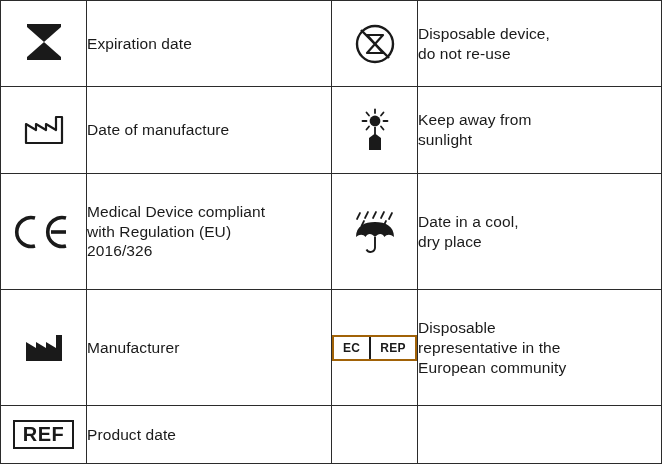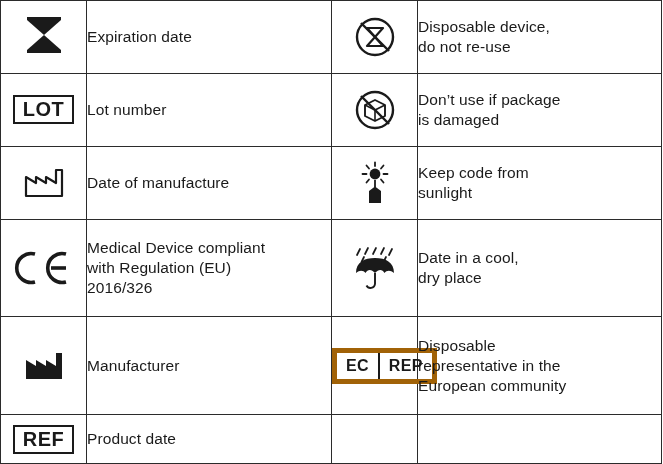--- a/index.html
+++ b/index.html
@@ -88,22 +88,22 @@
     letter-spacing: 0.5px;
     line-height: 1;
   }
 
   
   .sym-svg { display: block; margin: 0 auto; }
 
   
   .ecrep {
     display: inline-block;
-    border: 5px solid #a16207;
-    font-size: 16px;
+    border: 2px solid #a16207;
+    font-size: 12px;
     font-weight: bold;
     line-height: 1;
     letter-spacing: 0.3px;
   }
   .ecrep-inner {
     display: flex;
   }
   .ecrep-cell {
     padding: 5px 9px;
   }
@@ -137,36 +137,20 @@
         <svg class="sym-svg" width="44" height="44" viewBox="0 0 44 44">
           <circle cx="22" cy="22" r="18" fill="none" stroke="#1a1a1a" stroke-width="2.4"></circle>
           <line x1="8" y1="8" x2="36" y2="36" stroke="#1a1a1a" stroke-width="2.4"></line>
           <path d="M14 13 L30 13 L14 31 L30 31 Z" fill="none" stroke="#1a1a1a" stroke-width="2.2" stroke-linejoin="round"></path>
         </svg>
       </td>
       <td class="text-cell" style="white-space:pre-line">Disposable device,
 do not re-use</td>
     </tr>
 
-    <tr>
-      <td class="icon-cell">
-        <span class="boxed">LOT</span>
-      </td>
-      <td class="text-cell" style="white-space:pre-line">Lot number</td>
-      <td class="icon-cell">
-        <svg class="sym-svg" width="44" height="44" viewBox="0 0 44 44">
-          <circle cx="22" cy="22" r="18" fill="none" stroke="#1a1a1a" stroke-width="2.4"></circle>
-          <line x1="8" y1="8" x2="36" y2="36" stroke="#1a1a1a" stroke-width="2.4"></line>
-          <path d="M12 17 L22 12 L32 17 L32 28 L22 33 L12 28 Z" fill="none" stroke="#1a1a1a" stroke-width="1.9" stroke-linejoin="round"></path>
-          <path d="M12 17 L22 22 L32 17 M22 22 L22 33" fill="none" stroke="#1a1a1a" stroke-width="1.6"></path>
-        </svg>
-      </td>
-      <td class="text-cell" style="white-space:pre-line">Don’t use if package
-is damaged</td>
-    </tr>
 
     <tr>
       <td class="icon-cell">
         <svg class="sym-svg" width="46" height="36" viewBox="0 0 46 36">
           <path d="M5 31 L5 12 L15 18 L15 12 L25 18 L25 12 L35 18 L35 5 L41 5 L41 31 Z" fill="none" stroke="#1a1a1a" stroke-width="2.2" stroke-linejoin="round"></path>
         </svg>
       </td>
       <td class="text-cell" style="white-space:pre-line">Date of manufacture</td>
       <td class="icon-cell">
         <svg class="sym-svg" width="46" height="44" viewBox="0 0 46 44">
@@ -177,21 +161,21 @@
             <line x1="31.5" y1="4.5" x2="29" y2="7.5"></line>
             <line x1="10.5" y1="13" x2="14.5" y2="13"></line>
             <line x1="35.5" y1="13" x2="31.5" y2="13"></line>
             <line x1="14.5" y1="21.5" x2="17" y2="18.5"></line>
             <line x1="31.5" y1="21.5" x2="29" y2="18.5"></line>
           </g>
           <line x1="23" y1="19" x2="23" y2="26" stroke="#1a1a1a" stroke-width="1.8"></line>
           <path d="M17 42 L17 30 L23 25.5 L29 30 L29 42 Z" fill="#1a1a1a"></path>
         </svg>
       </td>
-      <td class="text-cell" style="white-space:pre-line">Keep code from
+      <td class="text-cell" style="white-space:pre-line">Keep away from
 sunlight</td>
     </tr>
 
     <tr>
       <td class="icon-cell">
         <svg class="sym-svg" width="62" height="40" viewBox="0 0 62 40">
           <path d="M22 6 A 14.5 14.5 0 1 0 22 34" fill="none" stroke="#1a1a1a" stroke-width="3.6"></path>
           <path d="M53 6 A 14.5 14.5 0 1 0 53 34" fill="none" stroke="#1a1a1a" stroke-width="3.6"></path>
           <line x1="38" y1="20" x2="53" y2="20" stroke="#1a1a1a" stroke-width="3.6"></line>
         </svg>

